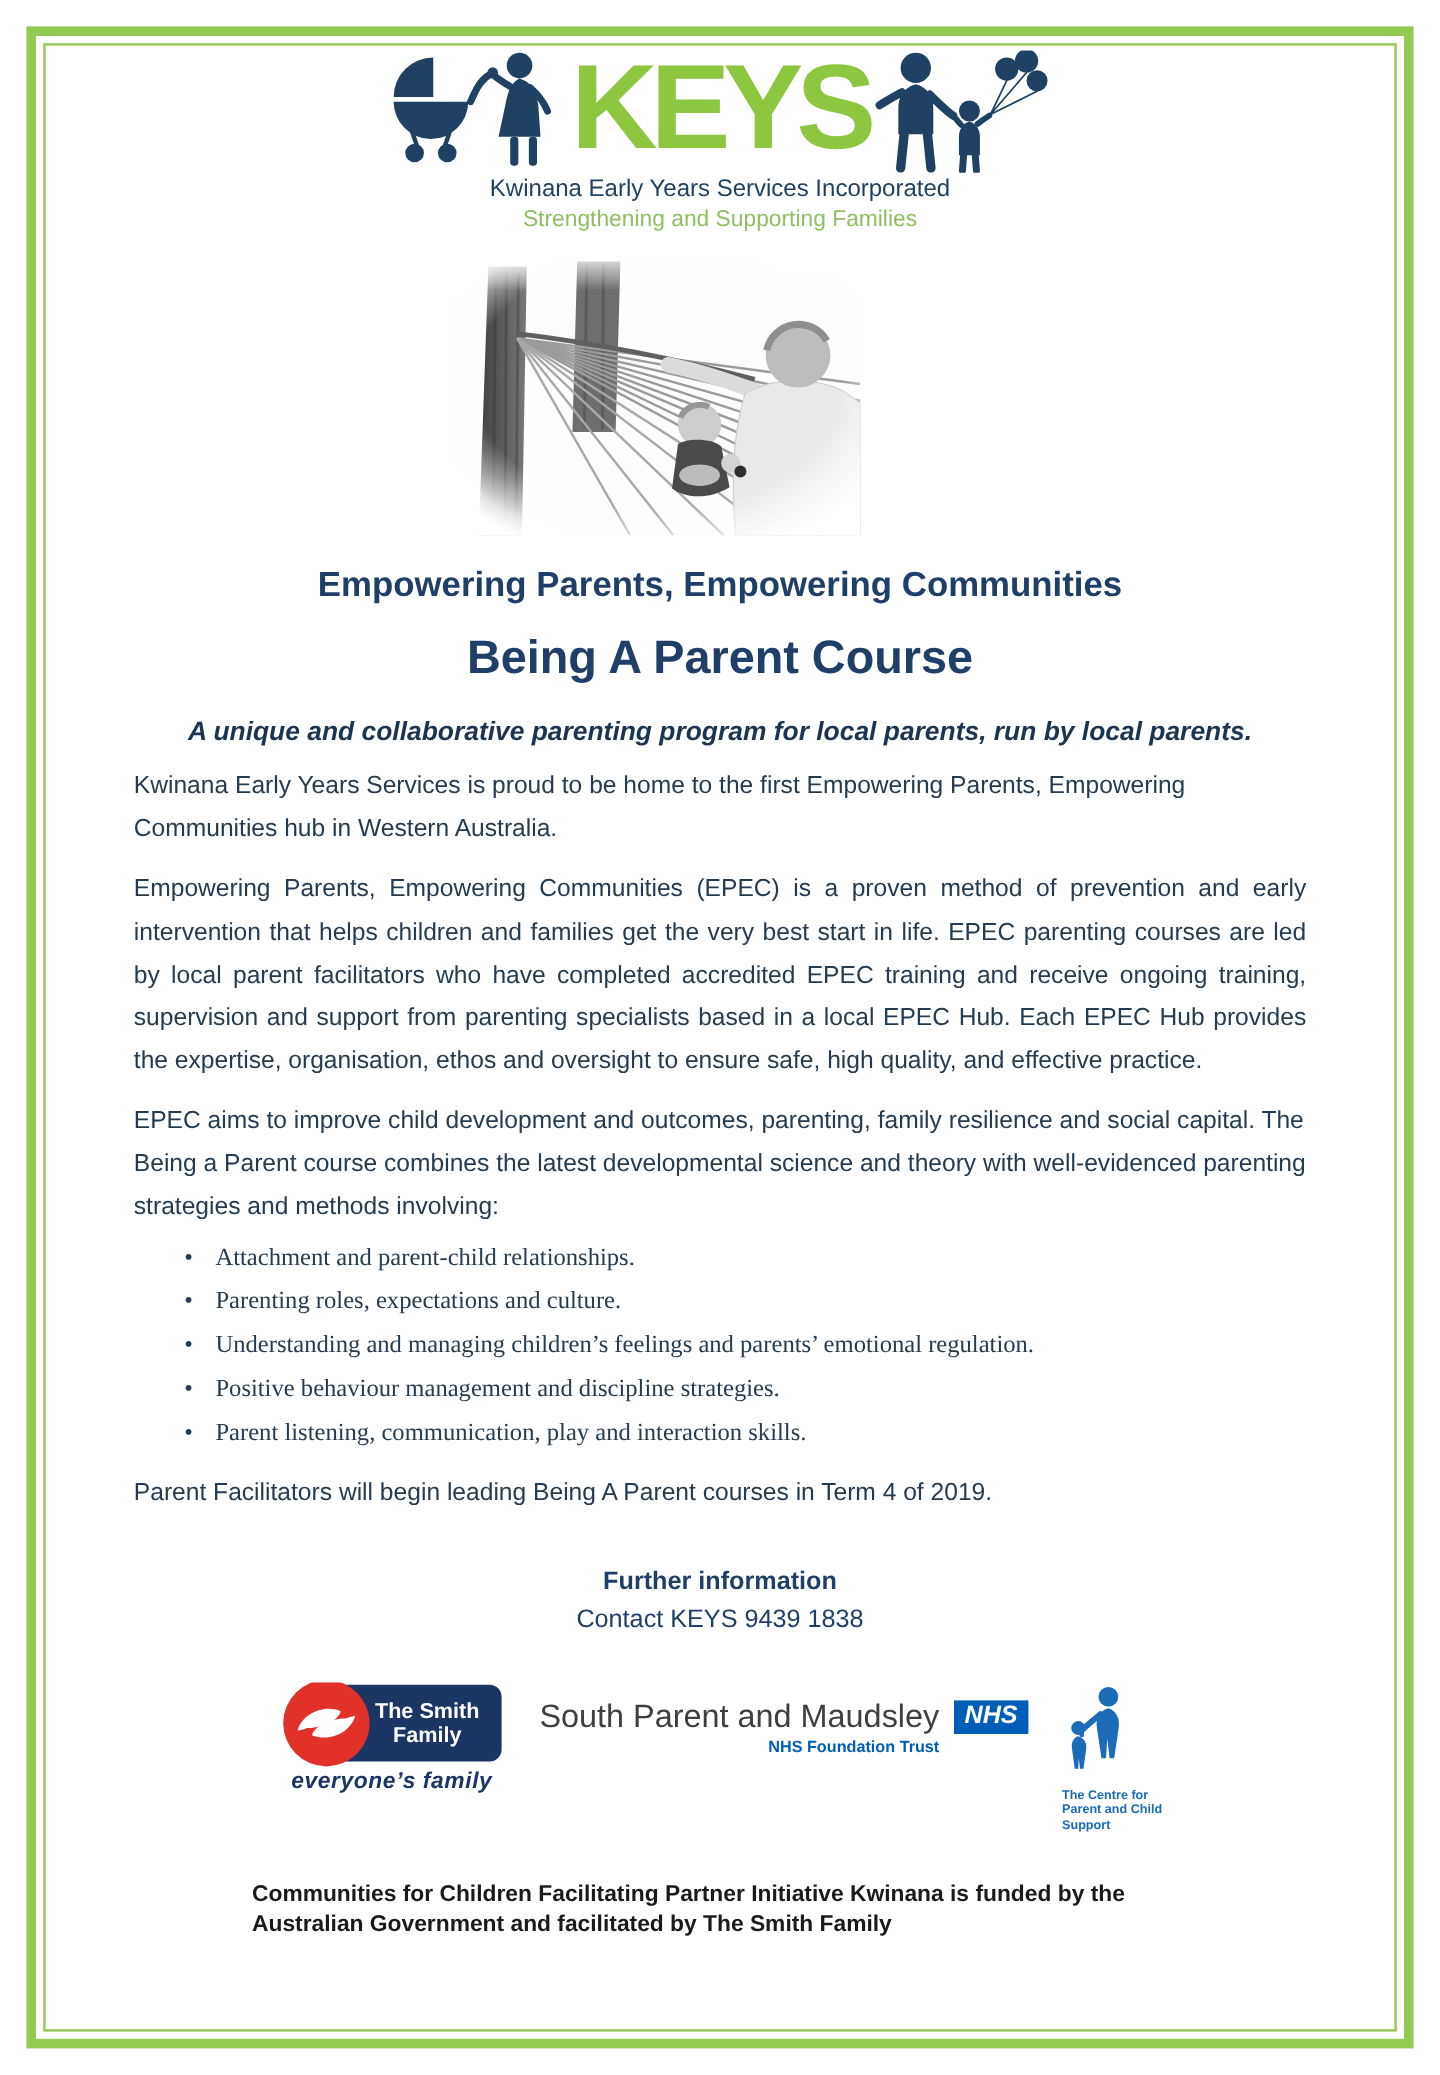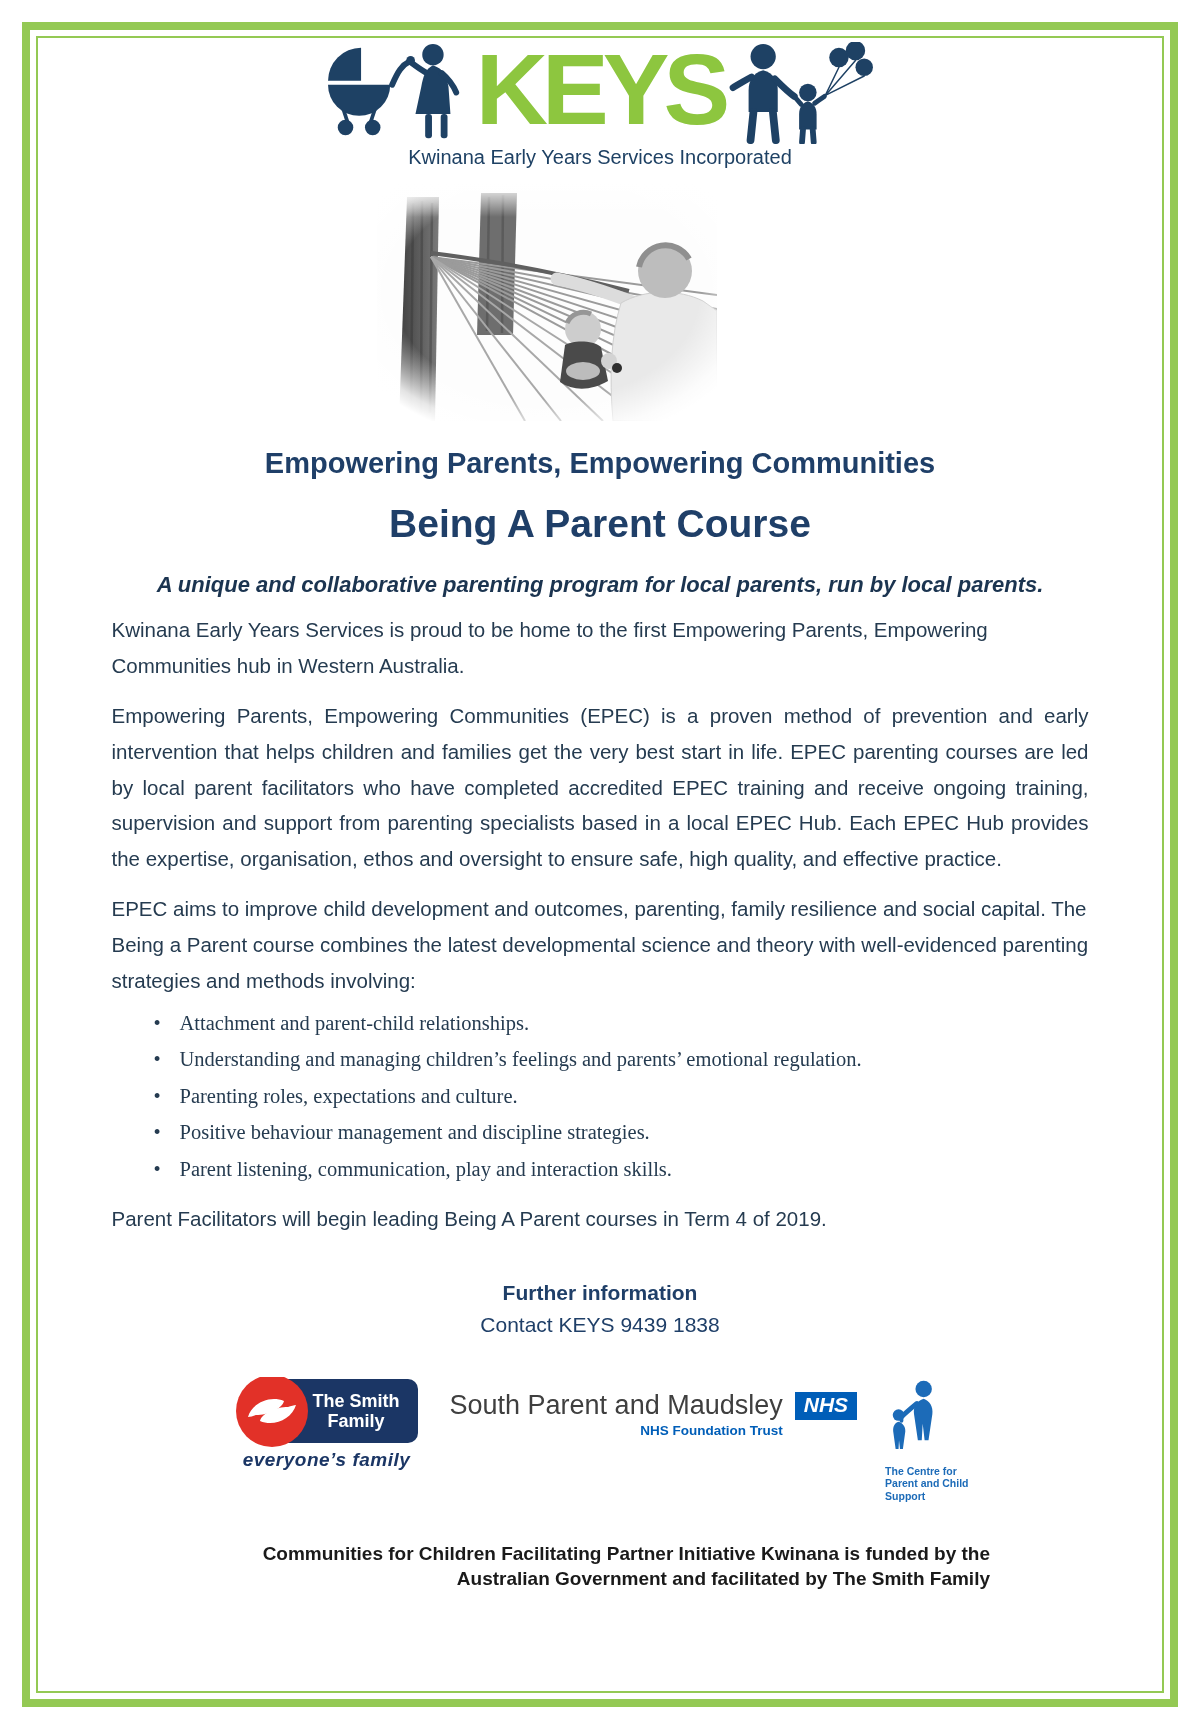--- a/index.html
+++ b/index.html
@@ -48,21 +48,21 @@
                  margin-top:-6px;letter-spacing:.5px;}
   .slam-wrap{display:flex;align-items:flex-start;gap:12px;margin-top:14px;}
   .slam-name{font-size:27px;color:var(--slam_text,#3F3F3F);line-height:1.05;}
   .slam-sub{text-align:right;color:var(--nhs_blue,#005EB8);font-size:13.5px;font-weight:bold;margin-top:4px;}
   .nhs-box{background:var(--nhs_blue,#005EB8);color:#fff;font-weight:bold;font-style:italic;
            font-size:21px;padding:1px 9px 3px;margin-top:1px;}
   .centre{display:flex;align-items:flex-start;gap:4px;margin-top:0;flex-direction:column;}
   .centre-text{color:var(--centre_blue,#1C6BB8);font-size:10.5px;font-weight:bold;line-height:1.18;margin-top:4px;}
 
   
-  .footer-note{margin:40px auto 0;max-width:780px;text-align:right;
+  .footer-note{margin:40px auto 0;max-width:780px;text-align:left;
                font-size:19px;font-weight:bold;color:#1a1a1a;line-height:1.3;}
 </style>
 </head>
 <body>
 
 <div class="page">
   <div class="frame-outer"></div>
   <div class="frame-inner"></div>
 
   <div class="content">
@@ -109,20 +109,21 @@
             <path d="M87,63 C91,60 94,58 97,56" stroke-width="5"></path>
             <path d="M75,90 L74,103" stroke-width="6"></path>
             <path d="M85,90 L86,103" stroke-width="6"></path>
             <path d="M98,55 L112,26" stroke-width="1.5"></path>
             <path d="M98,55 L129,19" stroke-width="1.5"></path>
             <path d="M98,55 L138,35" stroke-width="1.5"></path>
           </g>
         </svg>
       </div>
       <div class="org-name">Kwinana Early Years Services Incorporated</div>
+      <div class="org-tagline">Strengthening and Supporting Families</div>
     </header>
 
     <figure class="hero" style="margin-left:265px">
       <svg width="340" height="238" viewBox="0 0 340 238">
         <defs>
           <linearGradient id="bark" x1="0" y1="0" x2="1" y2="0">
             <stop offset="0" stop-color="#3f3f3f"></stop>
               <stop offset="1" stop-color="#7a7a7a"></stop>
           </linearGradient>
           <radialGradient id="vig" cx="50%" cy="46%" r="64%">
@@ -178,22 +179,22 @@
     <h2 class="program-heading">Empowering Parents, Empowering Communities</h2>
     <h1 class="course-title">Being A Parent Course</h1>
     <p class="subtitle">A unique and collaborative parenting program for local parents, run by local parents.</p>
 
     <div class="bodycopy">
       <p>Kwinana Early Years Services is proud to be home to the first Empowering Parents, Empowering Communities hub in Western Australia.</p>
       <p class="justify">Empowering Parents, Empowering Communities (EPEC) is a proven method of prevention and early intervention that helps children and families get the very best start in life.  EPEC parenting courses are led by local parent facilitators who have completed accredited EPEC training and receive ongoing training, supervision and support from parenting specialists based in a local EPEC Hub. Each EPEC Hub provides the expertise, organisation, ethos and oversight to ensure safe, high quality, and effective practice.</p>
       <p>EPEC aims to improve child development and outcomes, parenting, family resilience and social capital. The Being a Parent course combines the latest developmental science and theory with well-evidenced parenting strategies and methods involving:</p>
       <ul class="topics">
         <li>Attachment and parent-child relationships.</li>
+        <li>Parenting roles, expectations and culture.</li>
         <li>Understanding and managing children’s feelings and parents’ emotional regulation.</li>
-        <li>Parenting roles, expectations and culture.</li>
         <li>Positive behaviour management and discipline strategies.</li>
         <li>Parent listening, communication, play and interaction skills.</li>
       </ul>
       <p>Parent Facilitators will begin leading Being A Parent courses in Term 4 of 2019.</p>
     </div>
 
     <div class="further">
       <div class="further-title">Further information</div>
       <div class="further-contact">Contact KEYS 9439 1838</div>
     </div>

